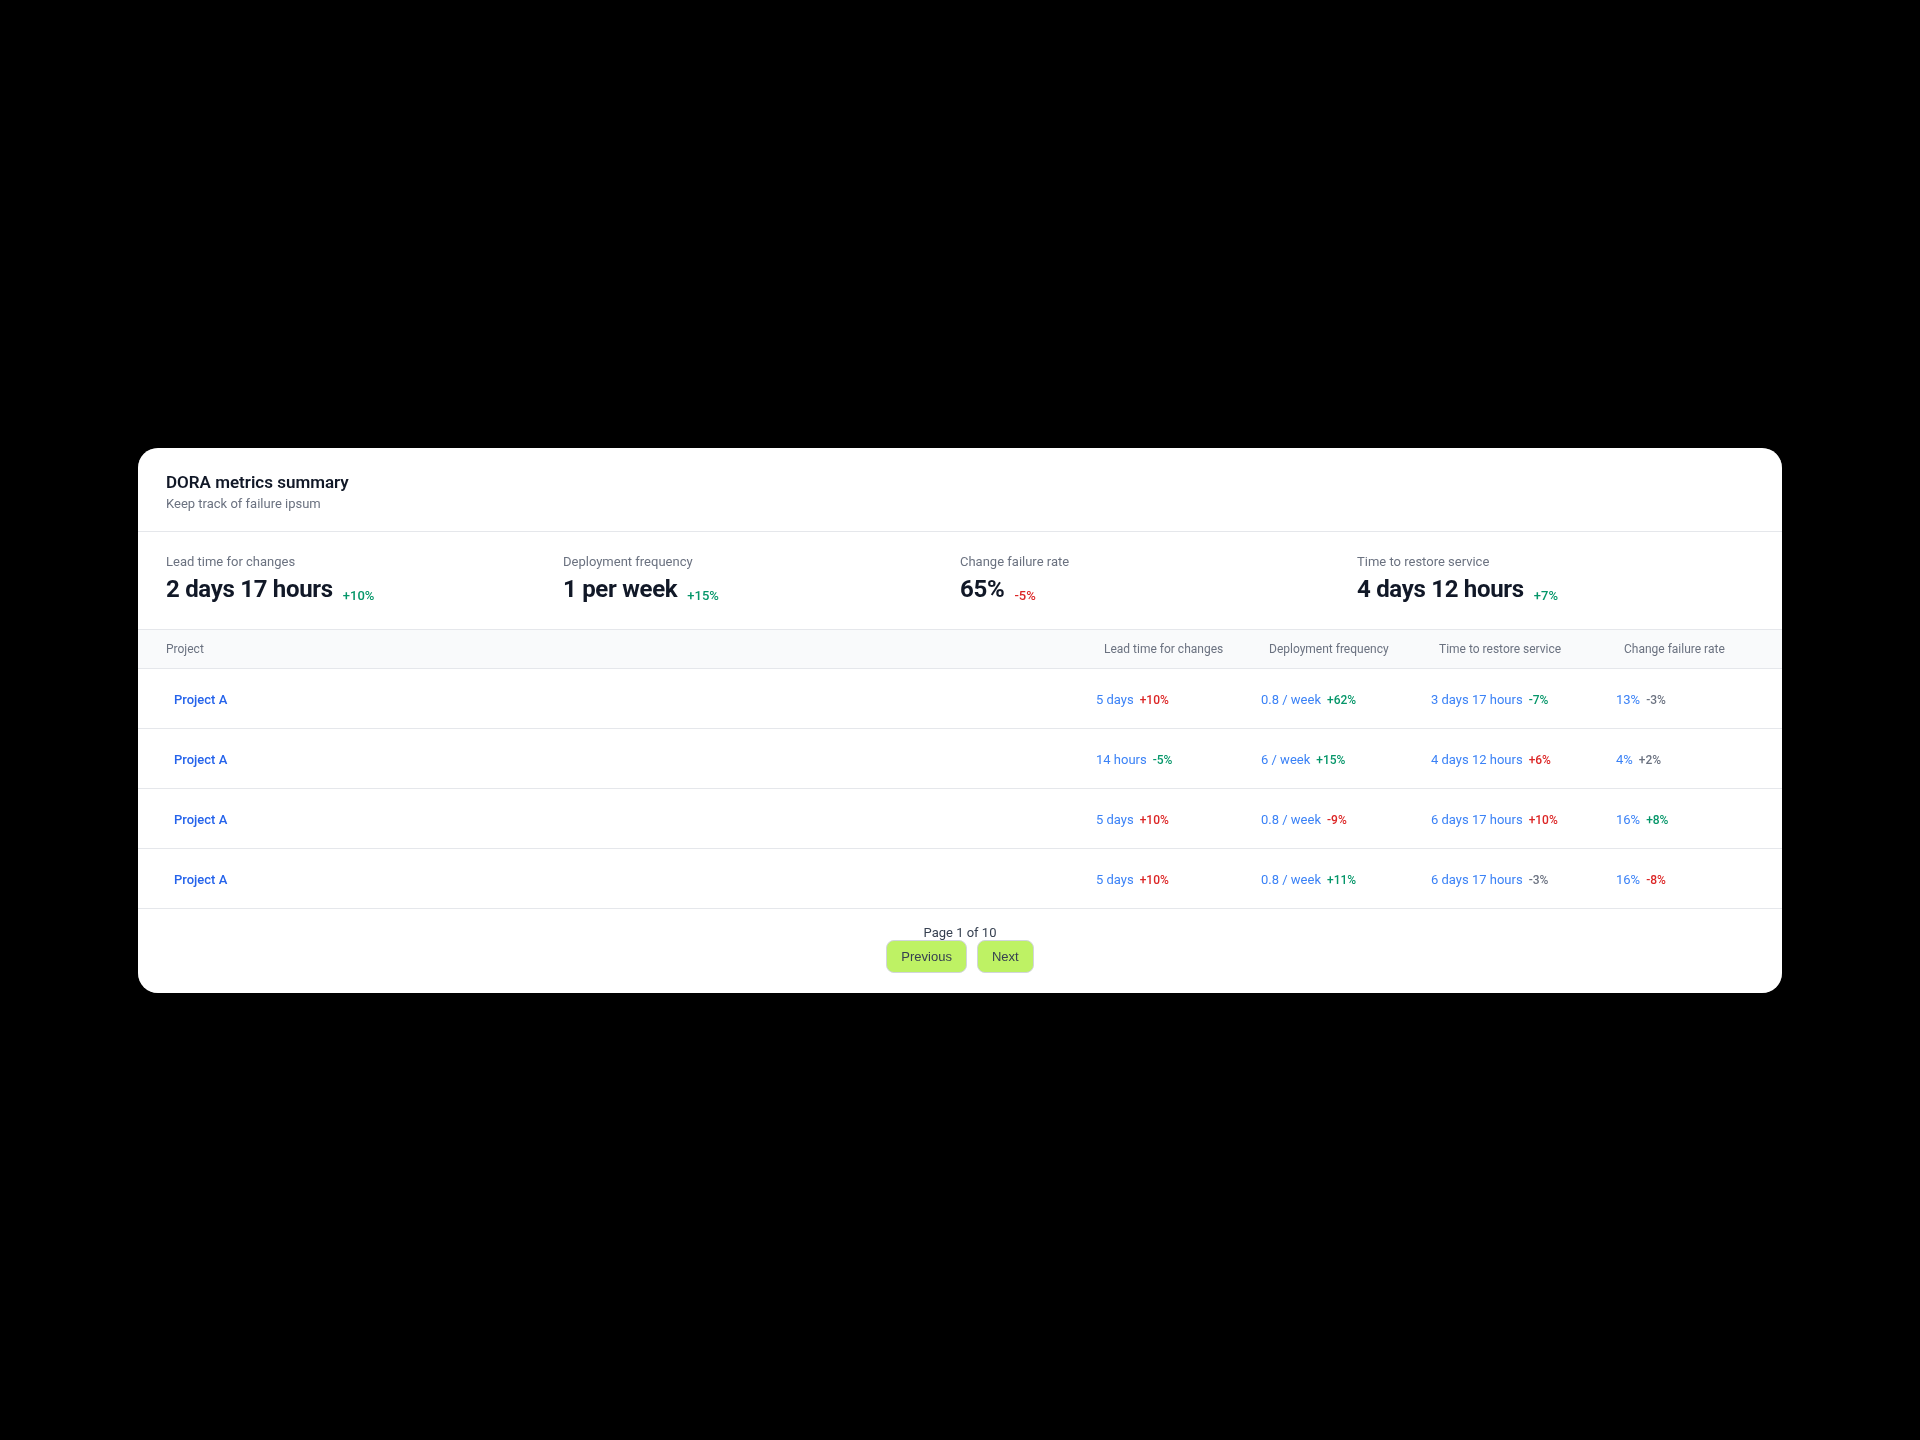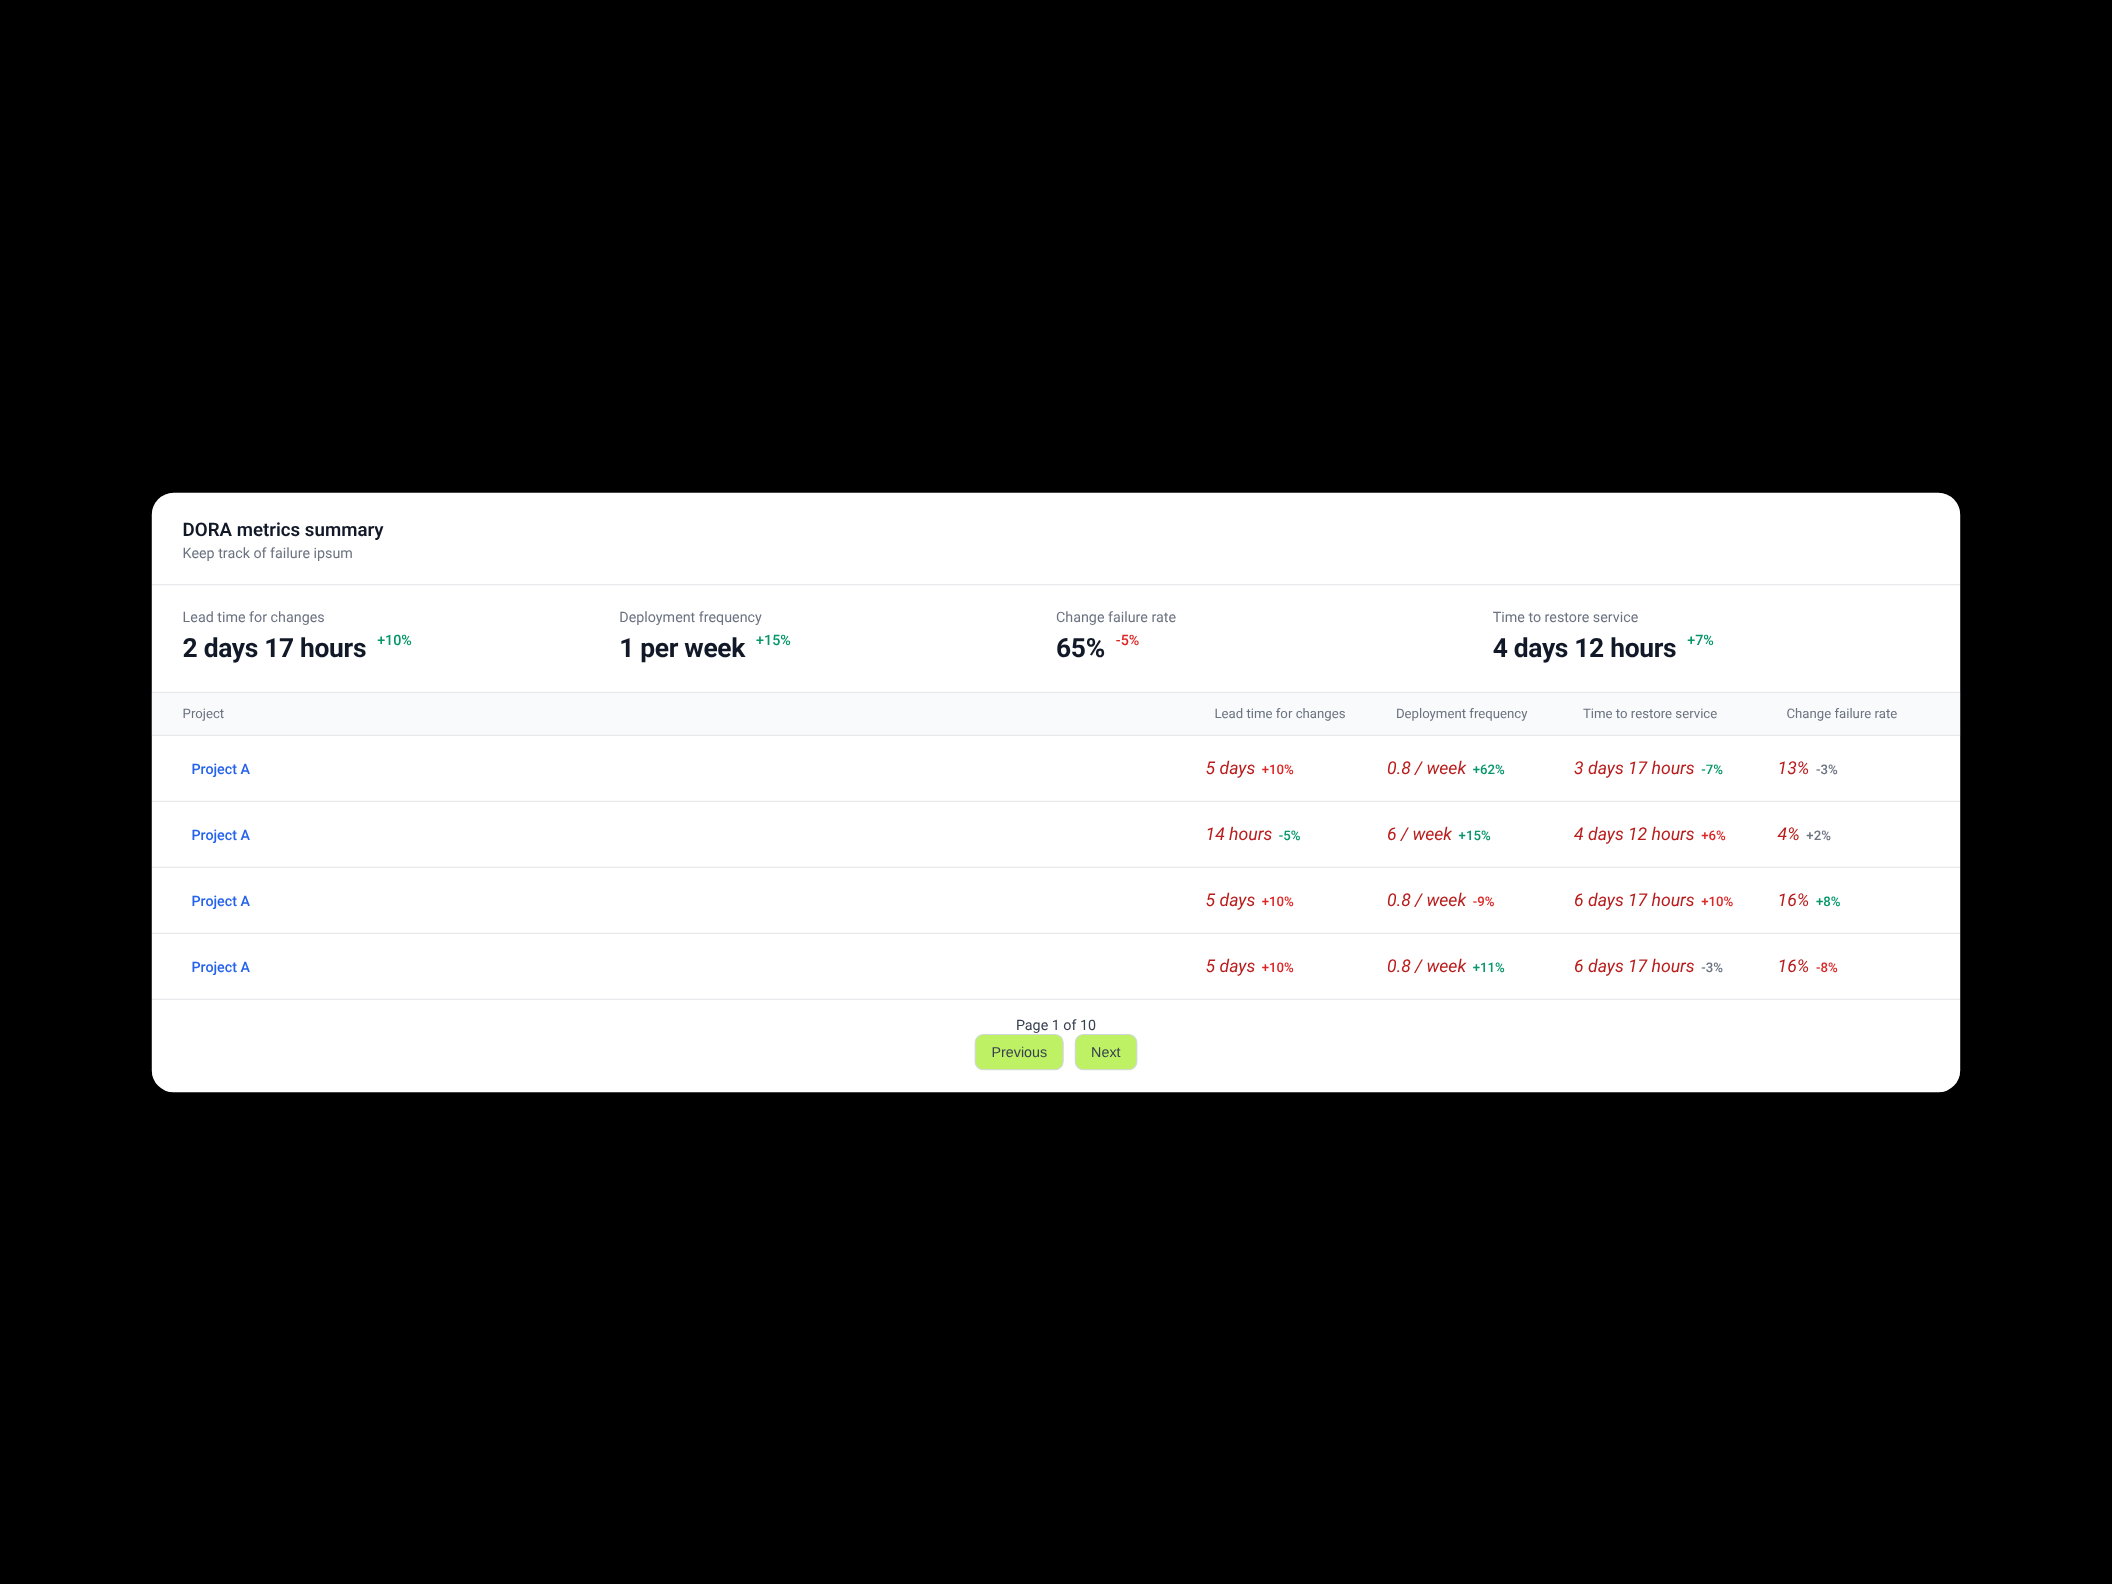--- a/index.html
+++ b/index.html
@@ -46,21 +46,21 @@
   .metric {
     flex: 1;
   }
   .metric-label {
     font-size: 13px;
     color: #6b7280;
     margin-bottom: 6px;
   }
   .metric-value-wrap {
     display: flex;
-    align-items: flex-start;
+    align-items: flex-end;
     gap: 10px;
   }
   .metric-value {
     font-size: 24px;
     font-weight: 700;
     color: #111827;
     letter-spacing: -0.3px;
   }
   .delta {
     font-size: 13px;
@@ -128,23 +128,22 @@
     padding: 20px 36px;
     border-bottom: 1px solid #e5e7eb;
   }
   .project-link {
     font-size: 13px;
     color: #2563eb;
     font-weight: 500;
     cursor: pointer;
   }
   .cell-val {
-    font-size: 16px;
-    color: #b91c1c;
-    font-style: italic;
+    font-size: 13px;
+    color: #3b82f6;
   }
   .footer {
     display: flex;
     align-items: center;
     justify-content: space-between;
     padding: 16px 28px 20px 28px;
     flex-direction: column;
   }
   .page-info {
     font-size: 13px;

